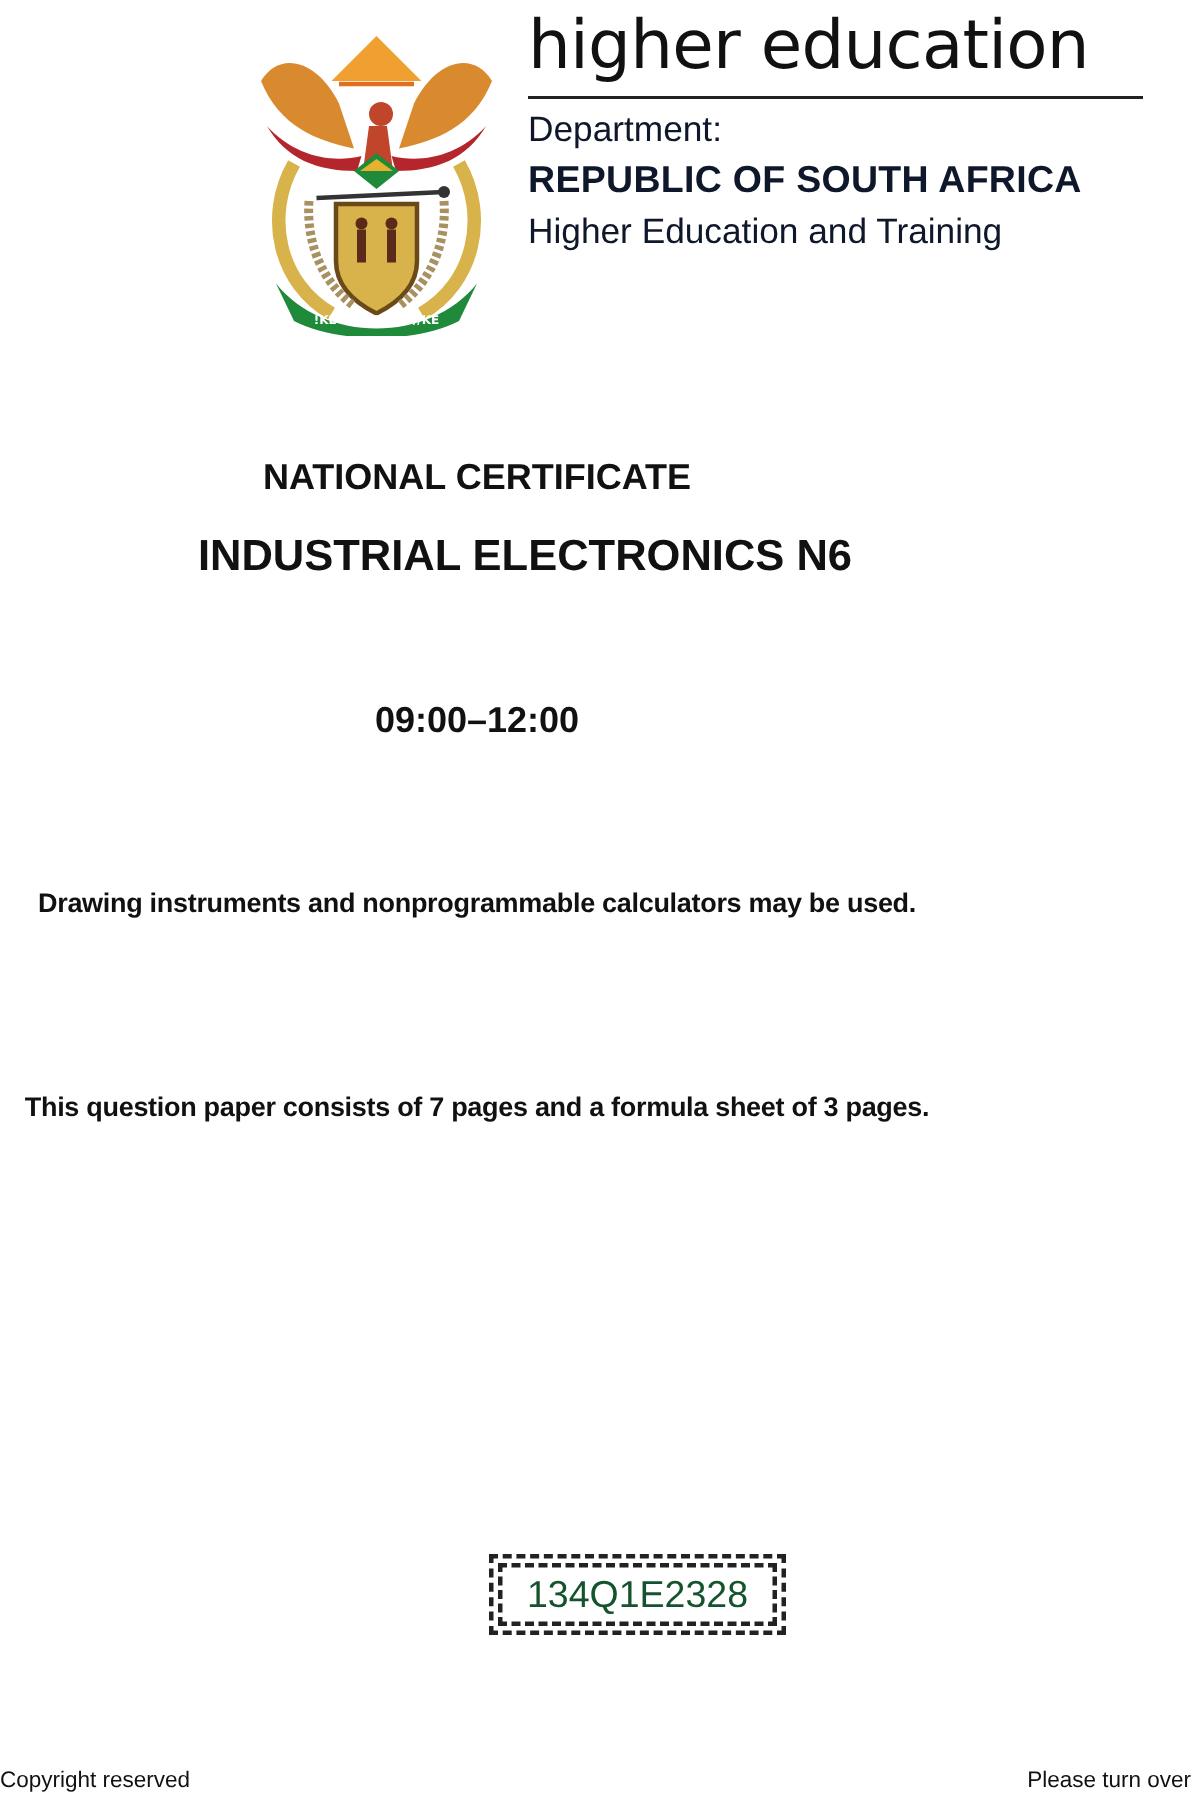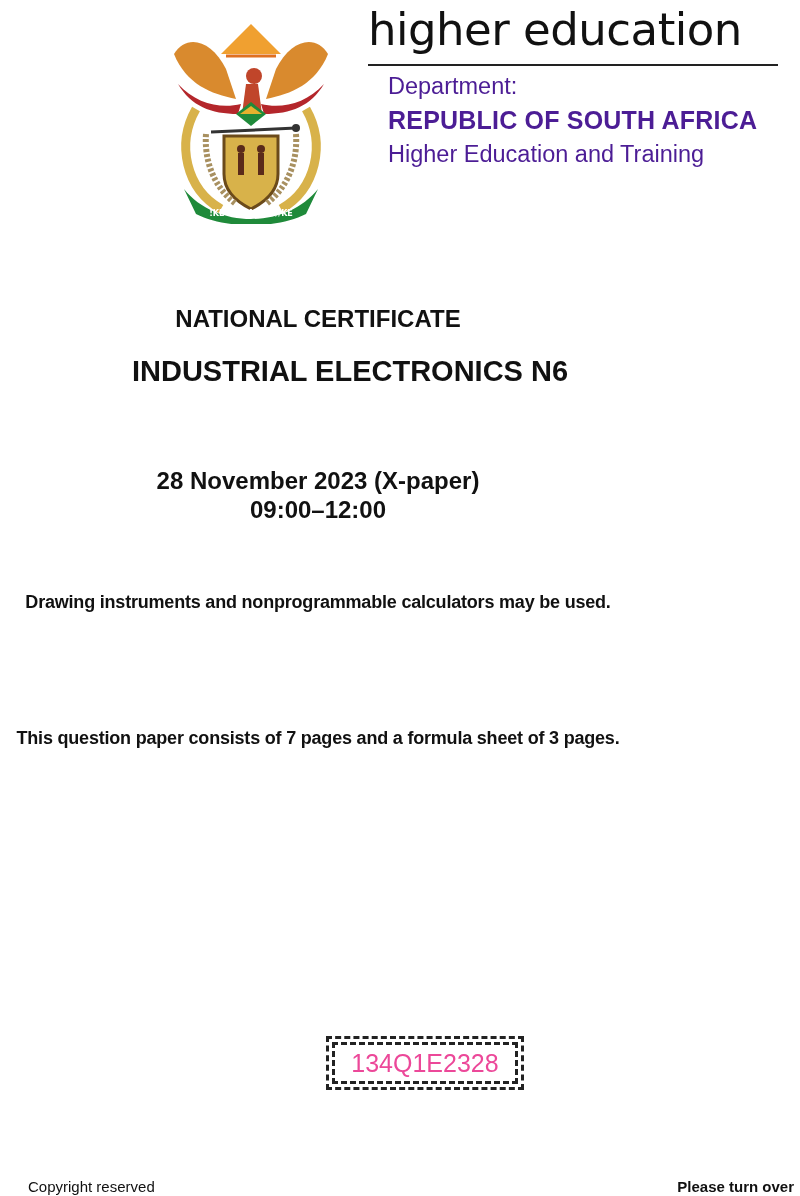--- a/index.html
+++ b/index.html
@@ -3,55 +3,55 @@
   <meta charset="utf-8">
   <style>
     * { margin: 0; padding: 0; box-sizing: border-box; }
     html, body { width: 800px; height: 1196px; background: #ffffff; overflow: hidden; }
     body { position: relative; font-family: "Liberation Sans", "DejaVu Sans", sans-serif; color: #111; }
 
     .page { position: relative; width: 800px; height: 1196px; }
 
     
     .crest { position: absolute; left: 166px; top: 14px; width: 170px; height: 210px; }
-    .brand { position: absolute; left: 368px; top: 10px; width: 420px; }
+    .brand { position: absolute; left: 352px; top: 10px; width: 420px; }
     .brand-title {
       font-family: "DejaVu Sans", "Liberation Sans", sans-serif;
       font-size: 45px; line-height: 40px; letter-spacing: -0.5px; color: #111;
       font-weight: normal;
     }
     .brand-title .l1 { display: block; }
     .brand-title .l2 { display: block; }
     .brand-rule { margin-top: 14px; width: 410px; height: 2px; background: #222; }
-    .dept { margin-top: 6px; font-size: 23.5px; line-height: 28px; color: #4c1d95; margin-left: 20px; }
+    .dept { margin-top: 6px; font-size: 23.5px; line-height: 28px; color: #0f172a; }
     .dept-bold { font-weight: bold; font-size: 25px; line-height: 28px; letter-spacing: 0.2px; }
 
     
     .center { position: absolute; left: 0; width: 636px; text-align: center; }
     .nat-cert { top: 305px; font-size: 24px; font-weight: bold; }
     .subject { top: 355px; font-size: 29px; font-weight: bold; margin-left: 32px; }
     .code { top: 414px; font-size: 24px; }
     .date { top: 466px; font-size: 24px; font-weight: bold; line-height: 29px; }
     .instr { top: 592px; font-size: 18px; font-weight: bold; letter-spacing: -0.2px; }
     .pages { top: 728px; font-size: 18px; font-weight: bold; letter-spacing: -0.2px; }
 
     
     .idbox {
       position: absolute; left: 326px; top: 1036px; width: 198px; height: 54px;
       border: 3px dashed #222; padding: 3px;
     }
     .idbox-inner {
       width: 100%; height: 100%; border: 3px dashed #222;
       display: flex; align-items: center; justify-content: center;
-      font-size: 25px; color: #ec4899;
+      font-size: 25px; color: #14532d;
     }
 
     
-    .footer-left { position: absolute; left: 0; top: 1178px; font-size: 15px; padding-left: 28px; }
-    .footer-right { position: absolute; right: 6px; top: 1178px; font-size: 15px; font-weight: bold; }
+    .footer-left { position: absolute; left: 0; top: 1178px; font-size: 15px; }
+    .footer-right { position: absolute; right: 6px; top: 1178px; font-size: 15px; }
   </style>
 </head>
 <body>
 
 <div class="page">
 
   <div class="crest">
     <svg width="170" height="210" viewBox="0 0 170 210" xmlns="http://www.w3.org/2000/svg">
 
       <path d="M30 95 C10 130 20 175 55 195" stroke="#d8b24a" stroke-width="9" fill="none"></path>
@@ -95,21 +95,20 @@
     </div>
     <div class="brand-rule"></div>
     <div class="dept">Department:</div>
     <div class="dept dept-bold">REPUBLIC OF SOUTH AFRICA</div>
     <div class="dept">Higher Education and Training</div>
   </div>
 
   <div class="center nat-cert">NATIONAL CERTIFICATE</div>
   <div class="center subject">INDUSTRIAL ELECTRONICS N6</div>
   <div class="center date">
-    <div>28 November 2023 (X-paper)</div>
     <div>09:00–12:00</div>
   </div>
 
   <div class="center instr">Drawing instruments and nonprogrammable calculators may be used.</div>
   <div class="center pages">This question paper consists of 7 pages and a formula sheet of 3 pages.</div>
 
   <div class="idbox">
     <div class="idbox-inner">134Q1E2328</div>
   </div>
 

